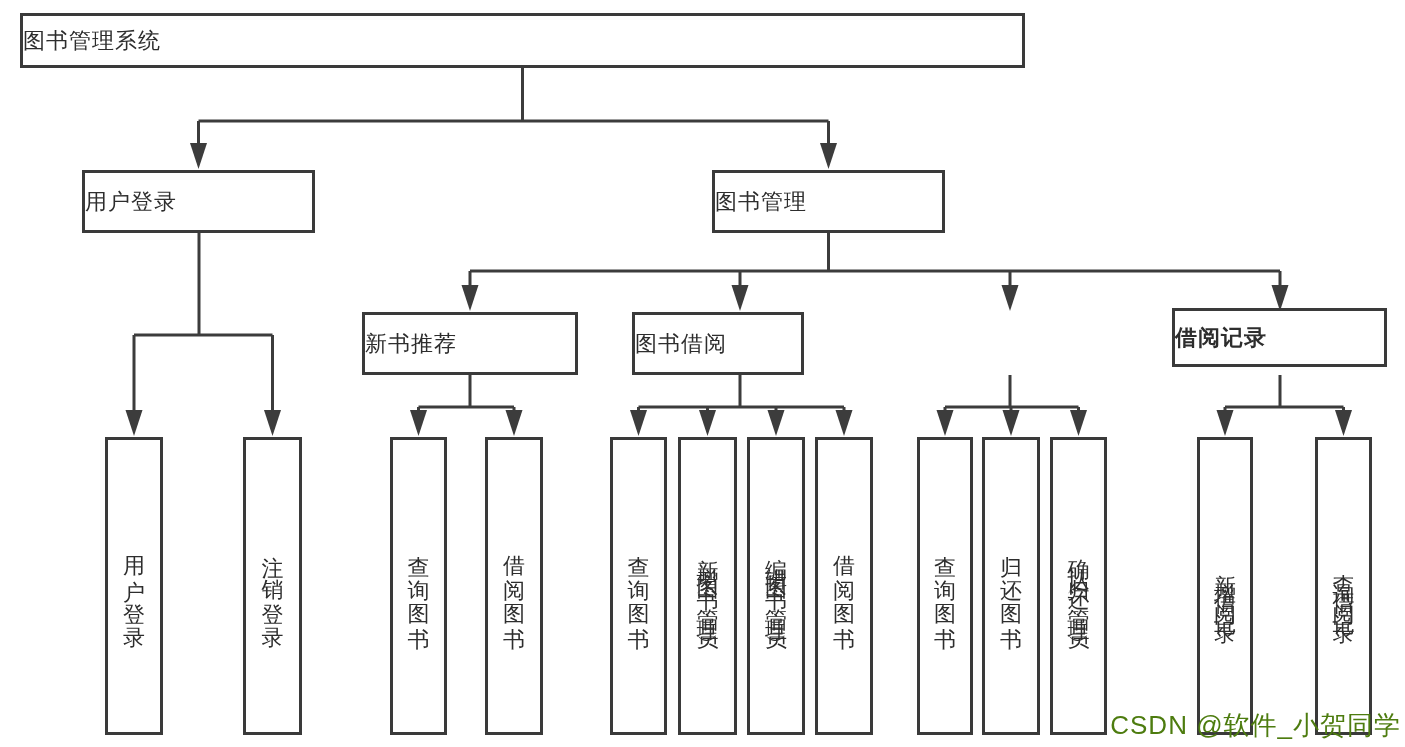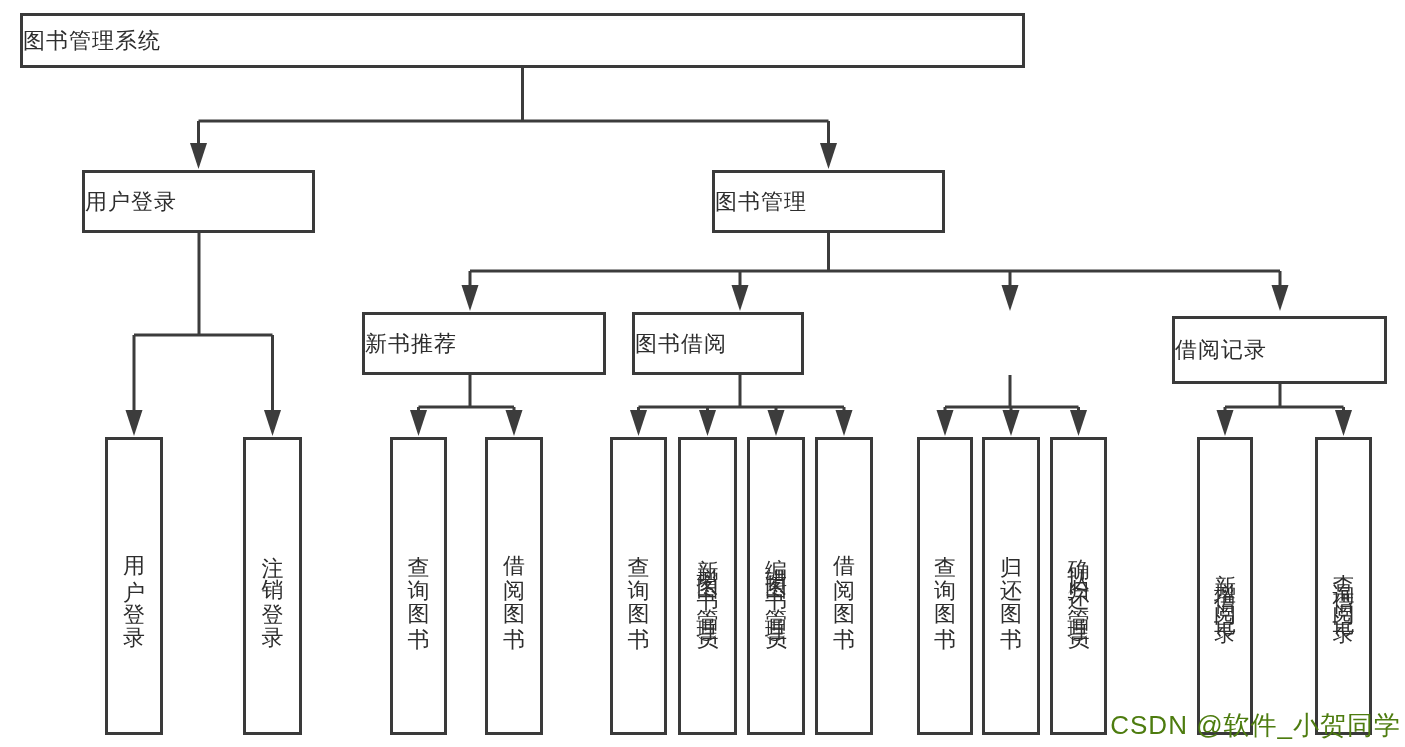--- a/index.html
+++ b/index.html
@@ -120,27 +120,27 @@
     <span class="hlabel">图书管理系统</span>
   </div>
 
   <div class="node" style="left:82px; top:170px; width:233px; height:63px;">
     <span class="hlabel">用户登录</span>
   </div>
   <div class="node" style="left:712px; top:170px; width:233px; height:63px;">
     <span class="hlabel">图书管理</span>
   </div>
 
-  <div class="node" style="left:362px; top:312px; width:244px; height:63px;">
+  <div class="node" style="left:362px; top:312px; width:216px; height:63px;">
     <span class="hlabel">新书推荐</span>
   </div>
   <div class="node" style="left:632px; top:312px; width:172px; height:63px;">
     <span class="hlabel">图书借阅</span>
   </div>
-  <div class="node" style="left:1172px; top:316px; width:215px; height:68px;">
+  <div class="node" style="left:1172px; top:308px; width:215px; height:59px;font-weight:bold;">
     <span class="hlabel">借阅记录</span>
   </div>
 
   <div class="node vnode" style="left:105px; top:437px; width:58px; height:298px;">
     <span class="vlabel wide">用户登录</span>
   </div>
   <div class="node vnode" style="left:243px; top:437px; width:59px; height:298px;">
     <span class="vlabel wide">注销登录</span>
   </div>
 

